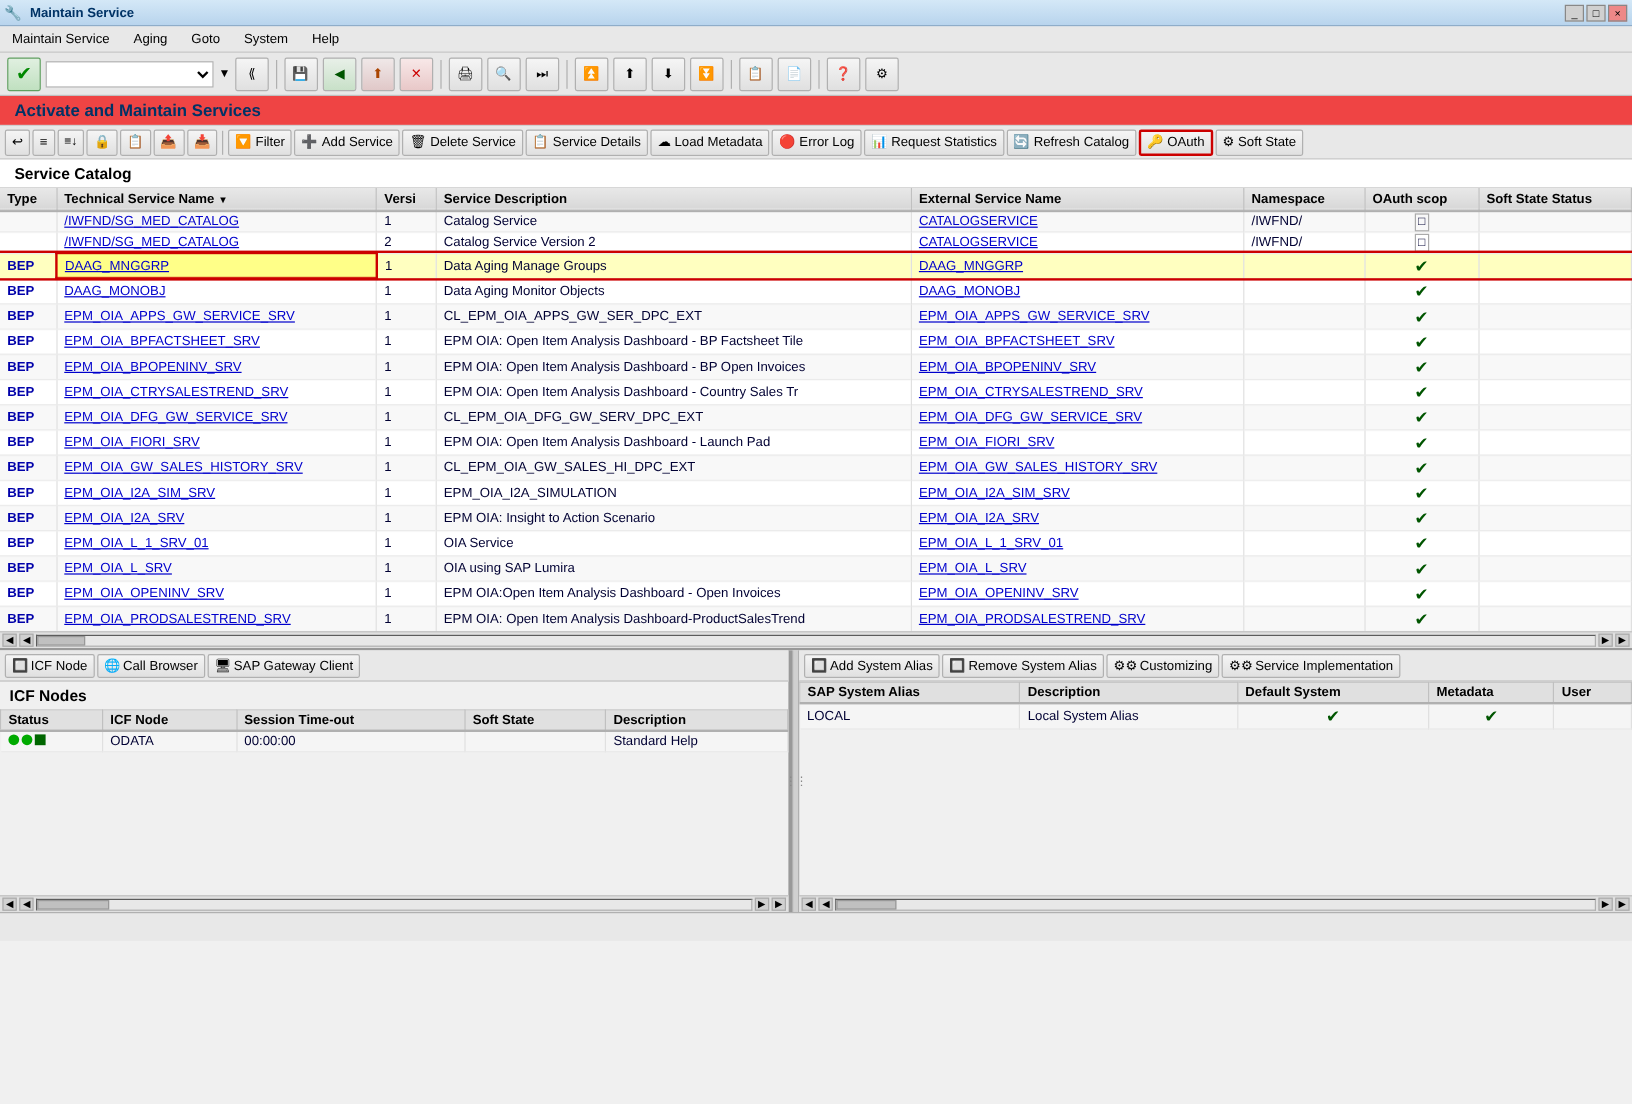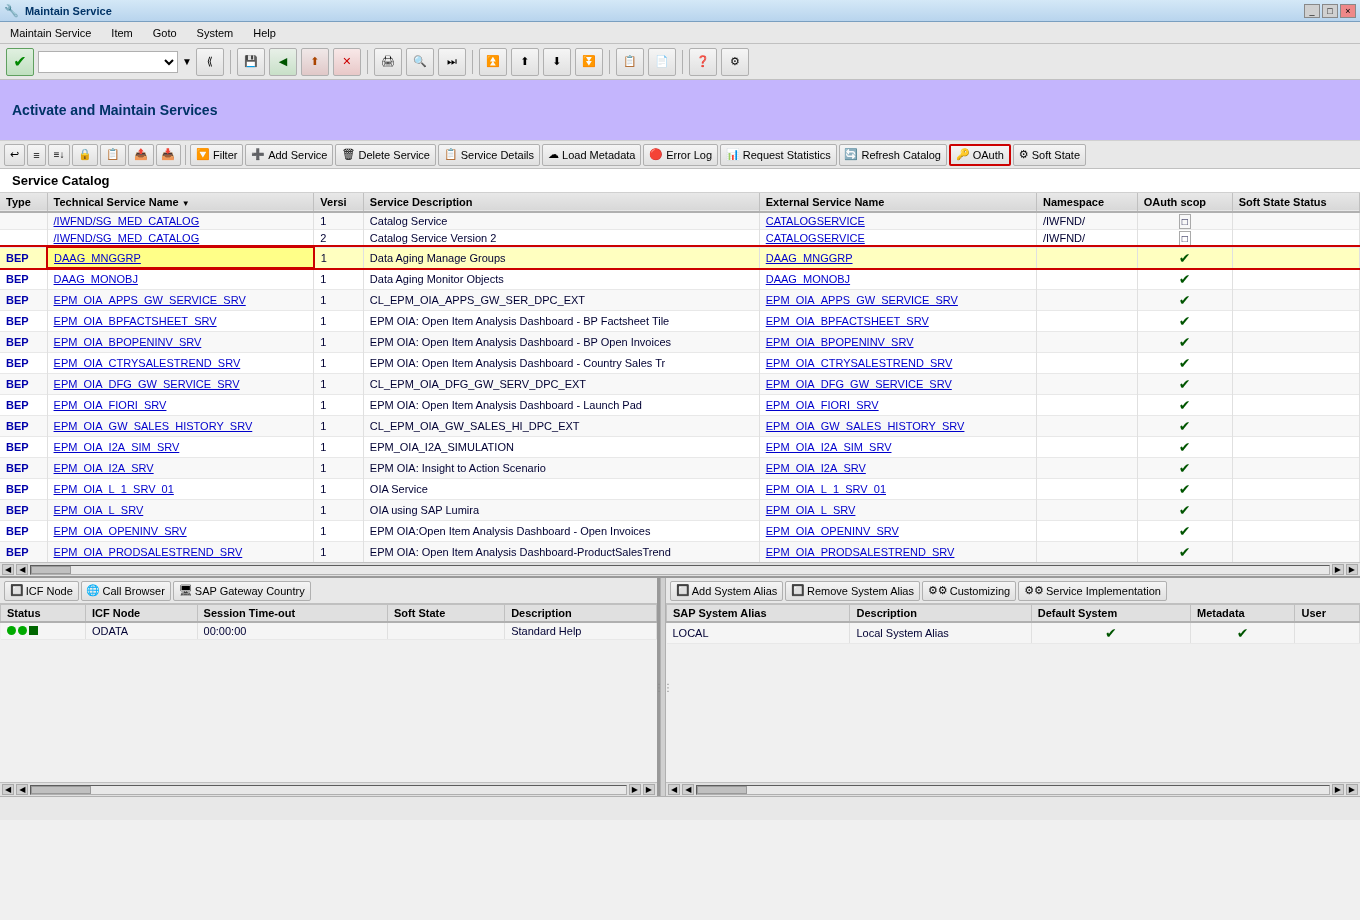--- a/index.html
+++ b/index.html
@@ -56,22 +56,22 @@
       height: 22px;
       width: 140px;
       border: 1px solid #b0b0b0;
       background: white;
       font-size: 11px;
     }
     .tb-sep { width: 1px; height: 24px; background: #b0b0b0; margin: 0 2px; }
 
     
     .app-title-bar {
-      background: #c4b5fd;
-      padding: 22px 12px;
+      background: #ef4444;
+      padding: 4px 12px;
       border-bottom: 1px solid #d0d0d0;
     }
     .app-title { font-size: 14px; font-weight: bold; color: #003366; }
 
     
     .sec-toolbar {
       background: #e8e8e8;
       height: 28px;
       display: flex;
       align-items: center;
@@ -239,21 +239,21 @@
   <span class="title-bar-text">Maintain Service</span>
   <div class="title-bar-controls">
     <div class="title-btn">_</div>
     <div class="title-btn">□</div>
     <div class="title-btn" style="background:#e88;">×</div>
   </div>
 </div>
 
 <div class="menu-bar">
   <span class="menu-item">Maintain Service</span>
-  <span class="menu-item">Item</span>
+  <span class="menu-item">Aging</span>
   <span class="menu-item">Goto</span>
   <span class="menu-item">System</span>
   <span class="menu-item">Help</span>
 </div>
 
 <div class="toolbar">
   <div class="tb-btn" style="background:linear-gradient(to bottom,#e0f0e0,#c0e0c0); border-color:#60a060;">
     <span style="color:#008800; font-size:16px;">✔</span>
   </div>
   <select class="tb-combo"></select>
@@ -595,23 +595,24 @@
       <div class="panel-btn">
         <span>🔲</span>
         <span>ICF Node</span>
       </div>
       <div class="panel-btn">
         <span>🌐</span>
         <span>Call Browser</span>
       </div>
       <div class="panel-btn">
         <span>🖥</span>
-        <span>SAP Gateway Country</span>
-      </div>
-    </div>
+        <span>SAP Gateway Client</span>
+      </div>
+    </div>
+    <div class="panel-section-title">ICF Nodes</div>
     <div class="panel-table-container">
       <table class="panel-table">
         <thead>
           <tr>
             <th>Status</th>
             <th>ICF Node</th>
             <th>Session Time-out</th>
             <th>Soft State</th>
             <th>Description</th>
           </tr>

